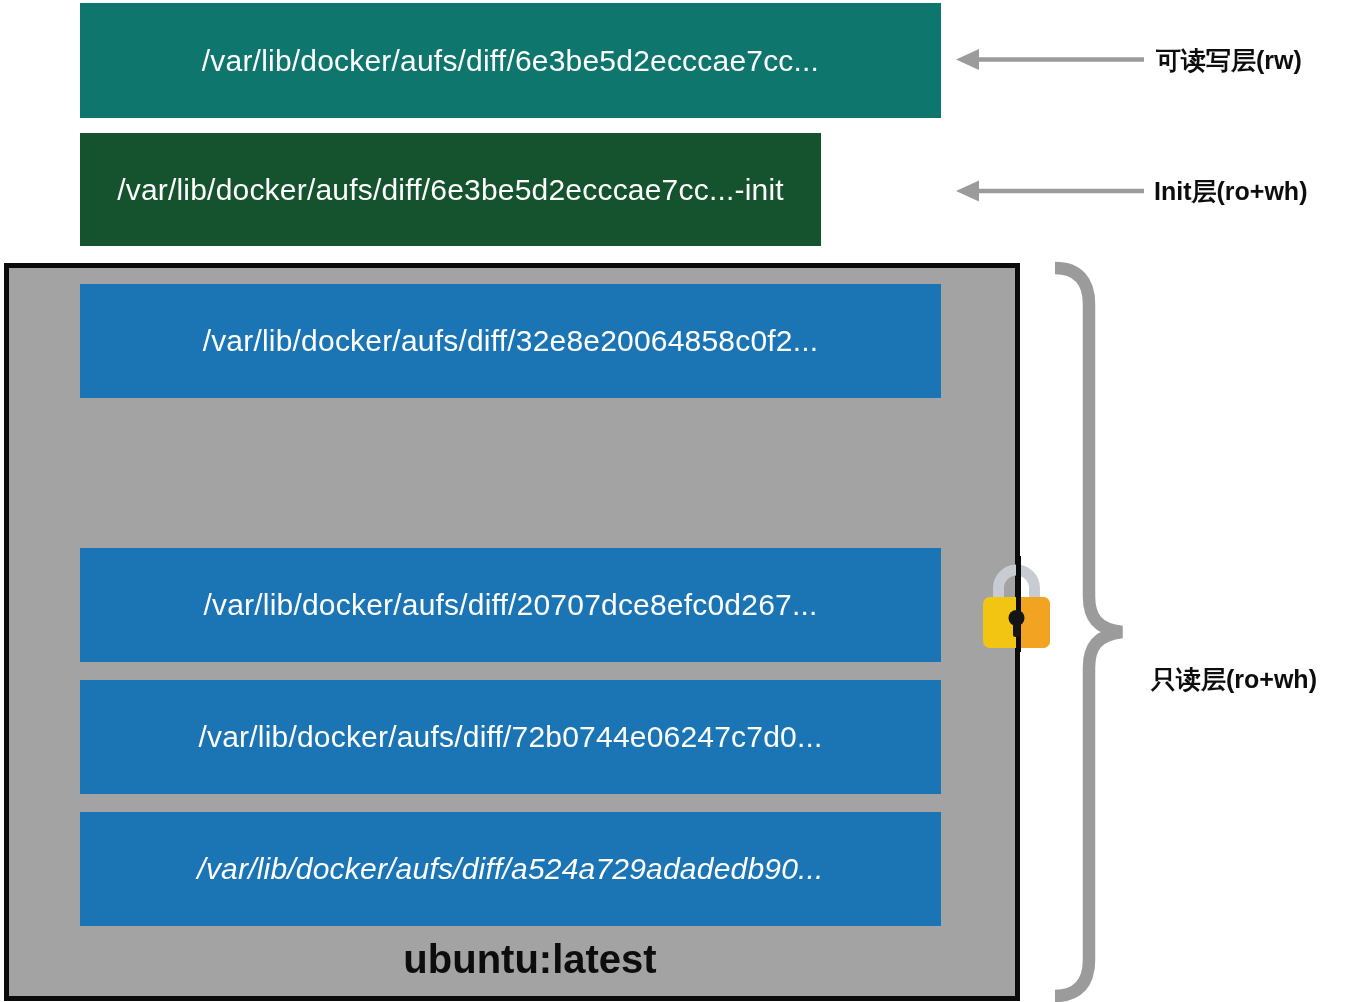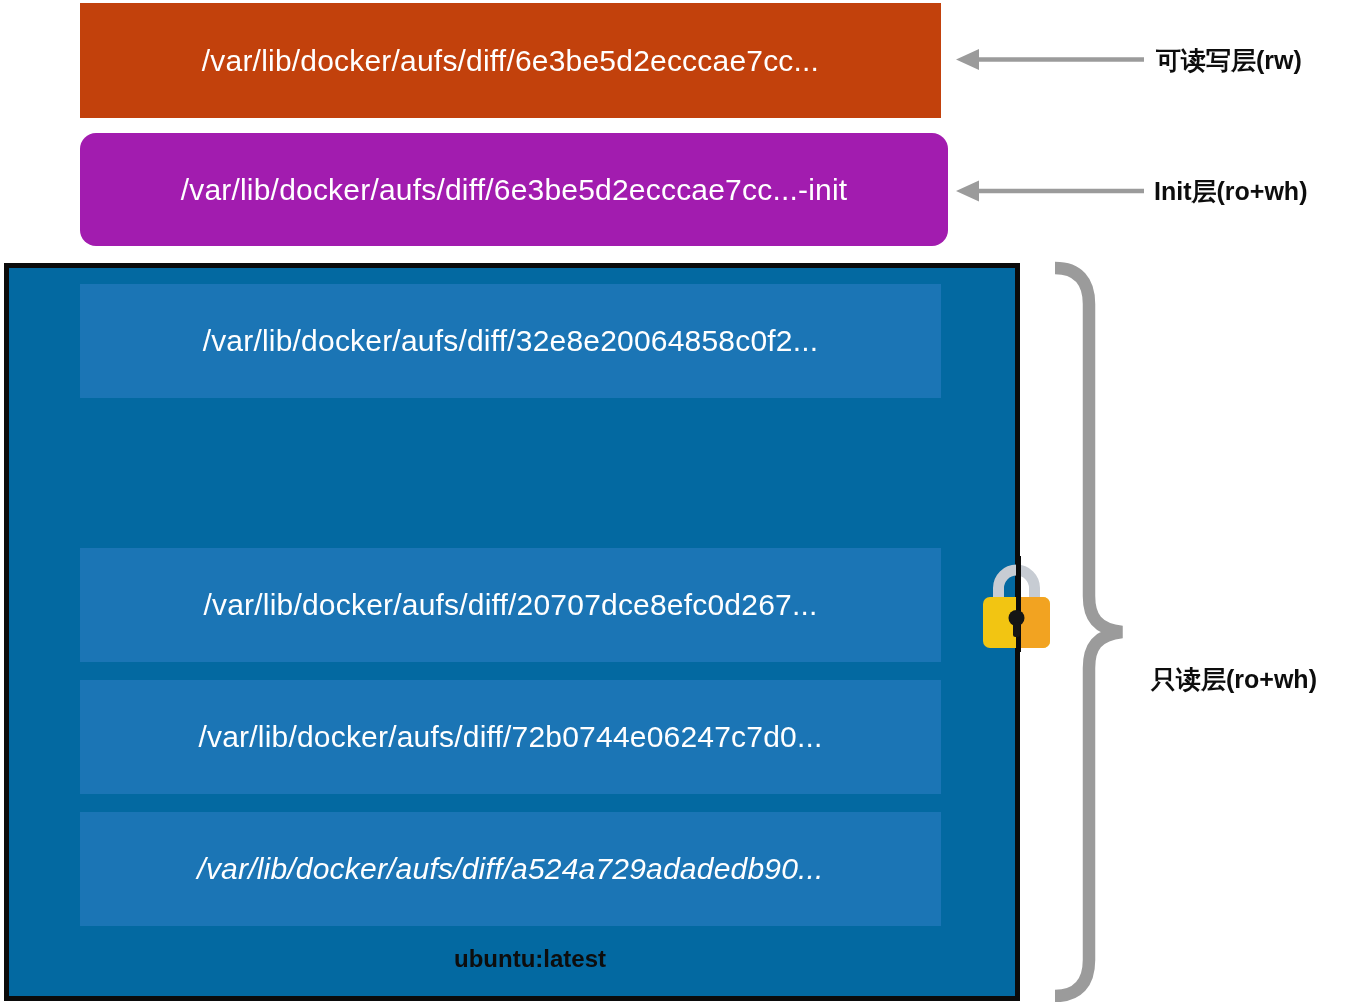--- a/index.html
+++ b/index.html
@@ -9,38 +9,38 @@
     width: 1350px; height: 1002px; position: relative; overflow: hidden;
   }
   .canvas { position: absolute; inset: 0; width: 1350px; height: 1002px; }
 
   .bar {
     position: absolute;
     display: flex; align-items: center; justify-content: center;
     color: #ffffff; font-size: 30px; font-weight: 400;
     letter-spacing: 0.2px; white-space: nowrap;
   }
-  .layer-rw   { left: 80px; top: 3px;   width: 861px; height: 115px; background: #c2410c; }
-  .layer-init { left: 80px; top: 133px; width: 868px; height: 113px; background: #a21caf; border-radius: 16px; }
+  .layer-rw   { left: 80px; top: 3px;   width: 861px; height: 115px; background: #0f766e; }
+  .layer-init { left: 80px; top: 133px; width: 741px; height: 113px; background: #14532d; }
 
   .image-box {
     position: absolute; left: 4px; top: 263px; width: 1016px; height: 738px;
-    background: #0369a1; border: 5px solid #0b0b0b; padding-left: 8px;
+    background: #a3a3a3; border: 5px solid #0b0b0b; padding-left: 8px;
   }
   .ro-bar { left: 71px; width: 861px; height: 114px; background: #1b75b5; }
   .ro-0 { top: 16px; }
   .ro-1 { top: 148px; }
   .ro-2 { top: 280px; }
   .ro-3 { top: 412px; }
   .ro-4 { top: 544px; font-style: italic; }
 
   .image-name {
     position: absolute; left: 0; right: 0; top: 658px; height: 66px;
     display: flex; align-items: center; justify-content: center;
-    color: #0d0d0d; font-size: 24px; font-weight: 600; margin-left: 36px;
+    color: #0d0d0d; font-size: 40px; font-weight: 600; margin-left: 36px;
   }
 
   .overlay {
     position: absolute; inset: 0; width: 1350px; height: 1002px;
     pointer-events: none;
   }
 
   .anno-label {
     position: absolute; transform: translateY(-50%);
     color: #0d0d0d; font-size: 25px; font-weight: 700; white-space: nowrap;

